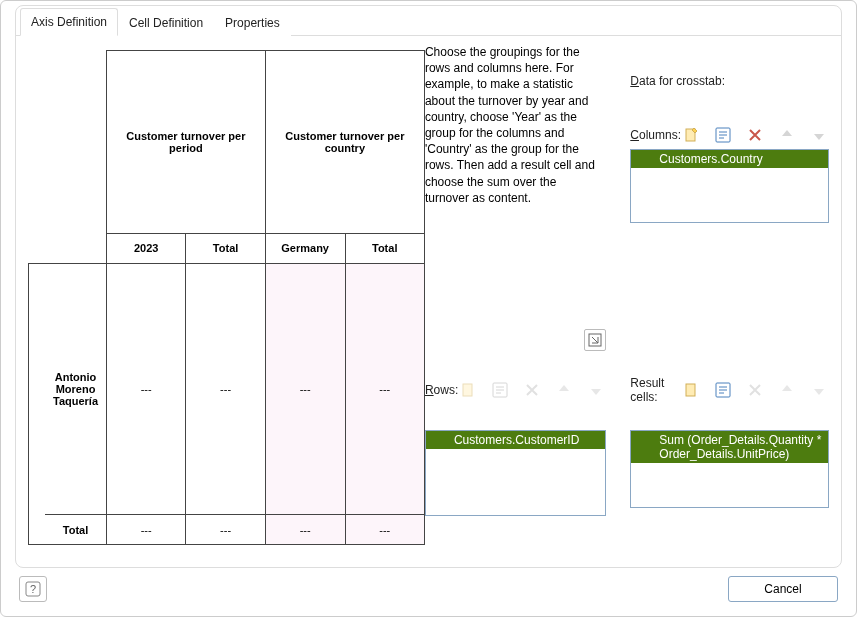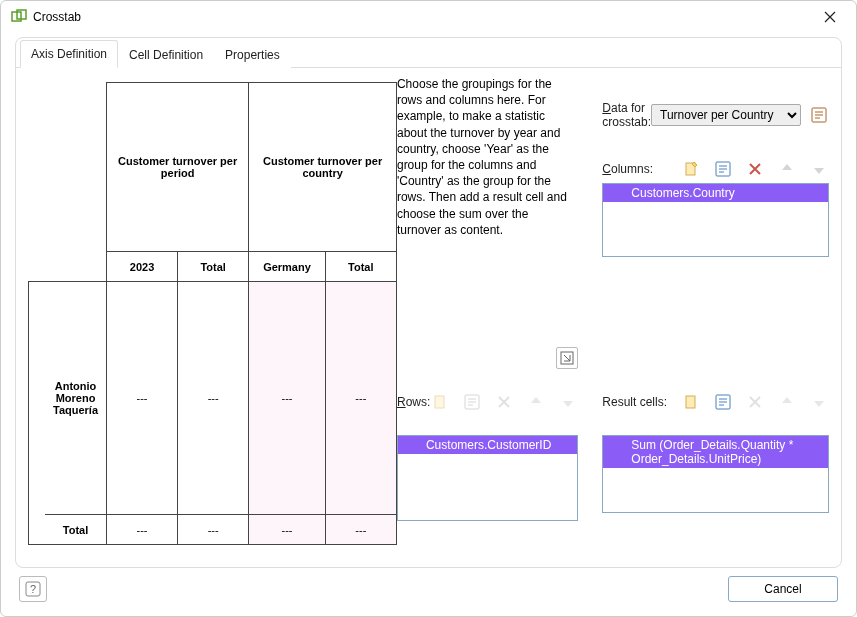--- a/index.html
+++ b/index.html
@@ -30,49 +30,35 @@
   .section-label { font-size:12px; color:#222; }
   .underline { text-decoration: underline; }
   .helptext { font-size:12px; line-height:1.35; padding-right:4px; }
   .toolbar-row { display:flex; align-items:center; justify-content:space-between; }
   .toolbar { display:flex; align-items:center; gap:12px; }
   .icon-btn { width:20px; height:20px; display:flex; align-items:center; justify-content:center; cursor:pointer; opacity:0.85; }
   .icon-btn.disabled { opacity:0.35; cursor:default; }
   .icon-btn svg { width:16px; height:16px; }
   .listbox { border:1px solid #8aa7c4; background:#fff; overflow:auto; }
   .listbox .item { padding:2px 6px; font-size:12px; }
-  .listbox .item.selected { background:#8b5cf6; color:#fff;padding-left:28px; }
+  .listbox .item.selected { background:#4d7c0f; color:#fff;padding-left:28px; }
   select.combo { font-size:12px; padding:2px 4px; border:1px solid #aaa; border-radius:2px; height:22px; }
   .row-align { display:flex; align-items:center; gap:8px; }
   .expand-btn { width:22px; height:22px; border:1px solid #bbb; border-radius:2px; display:flex; align-items:center; justify-content:center; margin-left:auto; cursor:pointer; }
   .footer { display:flex; align-items:center; padding: 8px 0 0 0; }
   .help-square { width:28px; height:26px; border:1px solid #bbb; border-radius:3px; display:flex; align-items:center; justify-content:center; cursor:pointer; margin: 0 0 0 4px;}
   .btn { min-width:110px; height:26px; border:1px solid #8aa7c4; border-radius:3px; background:#fff; font-size:12px; cursor:pointer; }
   .btn.default { border-color:#4a90d9; }
   .footer-right { margin-left:auto; display:flex; gap:10px; padding-right:4px;}
   .list-area { display:flex; flex-direction:column; }
 </style>
 </head>
 <body>
 
 <div class="window">
-  <div class="titlebar">
-    <span class="app-icon">
-      <svg viewBox="0 0 16 16" fill="none">
-          <rect x="1" y="3" width="9" height="9" stroke="#5aa02c" stroke-width="1.5"></rect>
-          <rect x="6" y="1" width="9" height="9" stroke="#5aa02c" stroke-width="1.5"></rect>
-        </svg>
-    </span>
-    <span class="title">Crosstab</span>
-    <span class="close">
-      <svg viewBox="0 0 12 12">
-          <path d="M1 1 L11 11 M11 1 L1 11"></path>
-        </svg>
-    </span>
-  </div>
 
   <div class="body">
     <div class="tabset">
       <div class="tabs">
         <div class="tab active">Axis Definition</div>
         <div class="tab">Cell Definition</div>
         <div class="tab">Properties</div>
       </div>
 
       <div class="tabcontent">
@@ -110,31 +96,20 @@
           </tbody>
             </table>
         </div>
 
         <div class="grid2">
 
           <div class="helptext" style="grid-row:span 2;">Choose the groupings for the rows and columns here. For example, to make a statistic about the turnover by year and country, choose 'Year' as the group for the columns and 'Country' as the group for the rows. Then add a result cell and choose the sum over the turnover as content.</div>
 
           <div class="toolbar-row">
             <span class="section-label"><span class="underline">D</span>ata for crosstab:</span>
-            <div class="row-align">
-              <select class="combo" style="width:150px">
-                <option>Turnover per Country</option>
-              </select>
-              <span class="icon-btn">
-                <svg viewBox="0 0 16 16">
-                    <rect x="1" y="1" width="14" height="14" rx="1" fill="none" stroke="#9a4b00"></rect>
-                    <path d="M4 5h8M4 8h8M4 11h5" stroke="#9a4b00"></path>
-                  </svg>
-              </span>
-            </div>
           </div>
 
           <div class="list-area">
             <div class="toolbar-row" style="margin-bottom:4px;">
               <span class="section-label"><span class="underline">C</span>olumns:</span>
               <div class="toolbar">
                 <span class="icon-btn">
                     <svg viewBox="0 0 16 16">
                       <rect x="3" y="2" width="9" height="12" fill="#ffe9a8" stroke="#caa13a"></rect>
                       <path d="M11 1l3 3-2 2-3-3z" fill="#ffcc33" stroke="#caa13a"></path>

